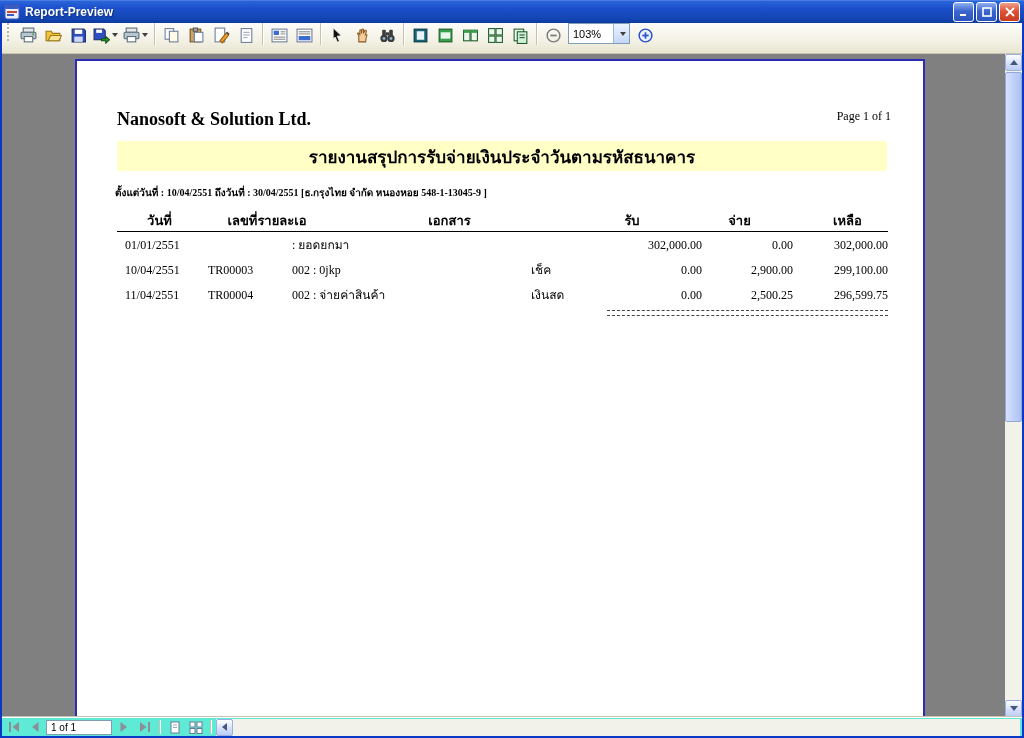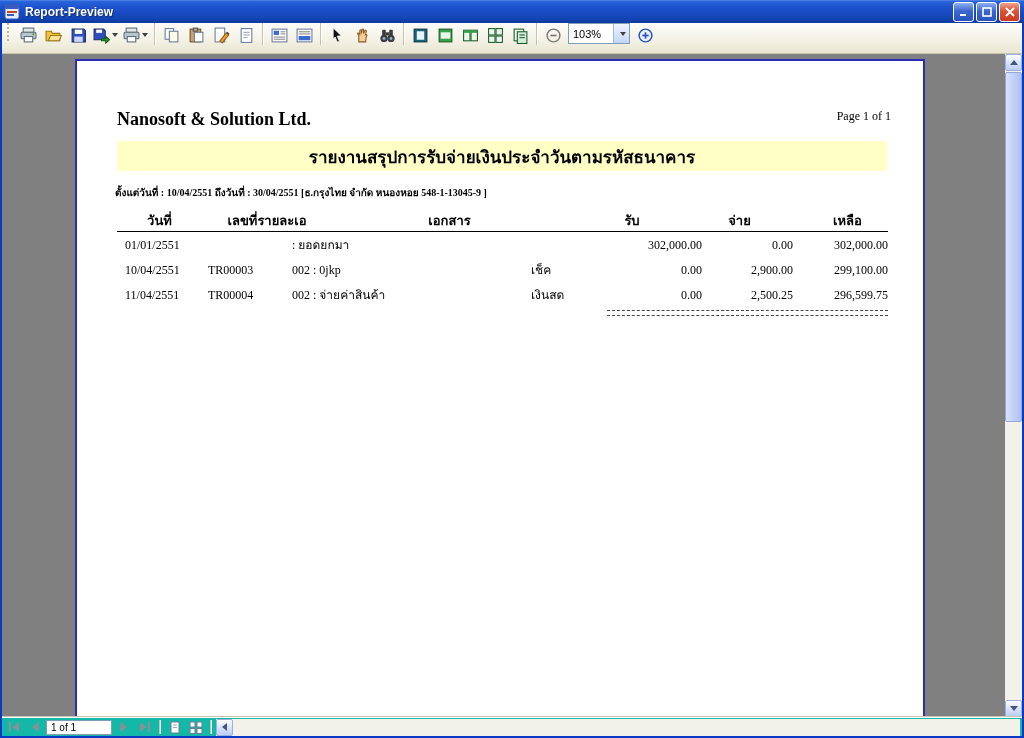--- a/index.html
+++ b/index.html
@@ -84,21 +84,21 @@
   .vs-down { bottom: 0; }
   .vs-thumb { position: absolute; top: 18px; left: 0; right: 0; height: 350px;
     background: linear-gradient(90deg,#d8e2fc 0%,#c0d0f9 50%,#aec2f2 100%);
     border: 1px solid #93a8d8; border-radius: 2px; }
   .tri-up   { width:0; height:0; border-left:4px solid transparent; border-right:4px solid transparent; border-bottom:5px solid #44567e; }
   .tri-down { width:0; height:0; border-left:4px solid transparent; border-right:4px solid transparent; border-top:5px solid #44567e; }
   .tri-left { width:0; height:0; border-top:4px solid transparent; border-bottom:4px solid transparent; border-right:5px solid #44567e; }
 
   
   .statusbar { position: absolute; bottom: 0; left: 0; right: 0; height: 19px;
-    background: #14b8a6; border-top: 1px solid #fff; box-shadow: 0 -1px 0 #c8c4b0;
+    background: #5eead4; border-top: 1px solid #fff; box-shadow: 0 -1px 0 #c8c4b0;
     display: flex; align-items: center; padding: 0 2px; gap: 2px; }
   .nbtn { width: 19px; height: 16px; background: transparent; border: 1px solid transparent;
     display: inline-flex; align-items: center; justify-content: center; cursor: default; }
   .page-ind { width: 66px; height: 15px; border: 1px solid #7f9db9; background: #fff;
     font-size: 10px; padding: 0 4px; font-family: "Liberation Sans", sans-serif; }
   .ssep { width: 1px; height: 14px; background: #c6c3ad; margin: 0 3px; box-shadow: 1px 0 0 #fff; }
   .hscroll { flex: 1; height: 17px; display: flex; align-items: stretch; background: #f3f2ea; }
   .hs-btn { width: 17px; background: linear-gradient(180deg,#fdfefe 0%,#d3defb 60%,#bccdf5 100%);
     border: 1px solid #9cb0dc; border-radius: 2px;
     display: inline-flex; align-items: center; justify-content: center; }

